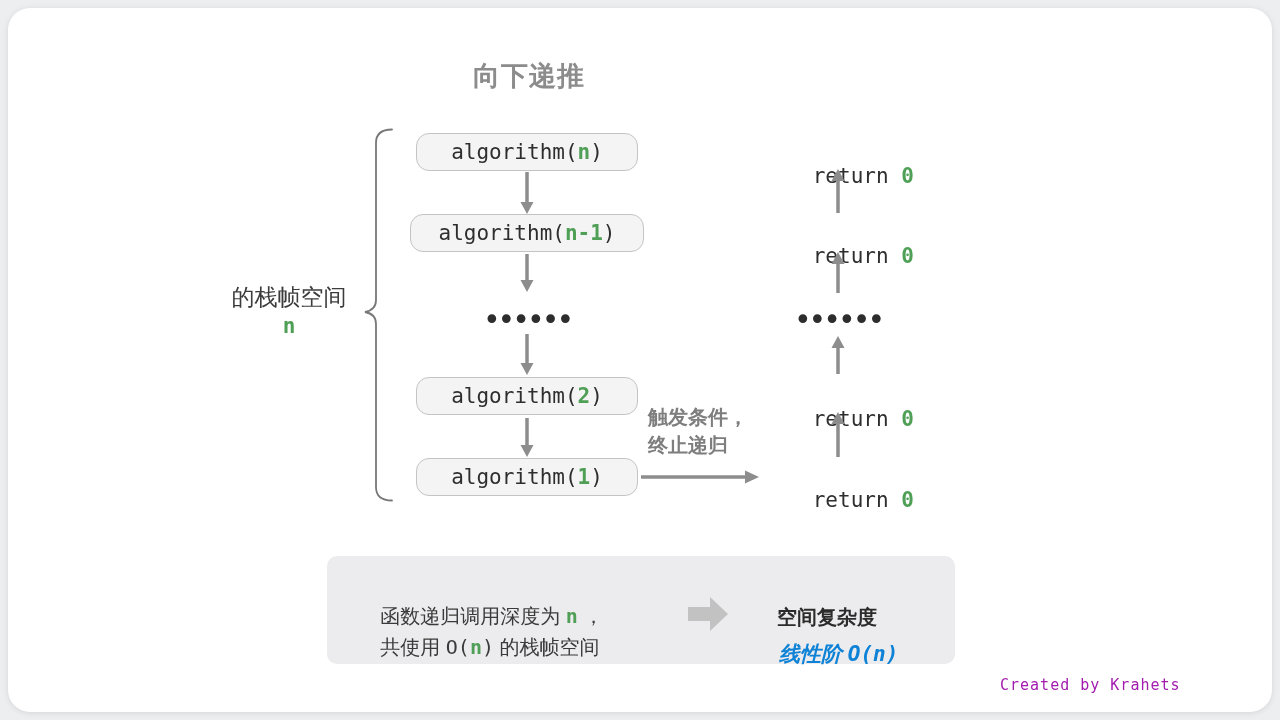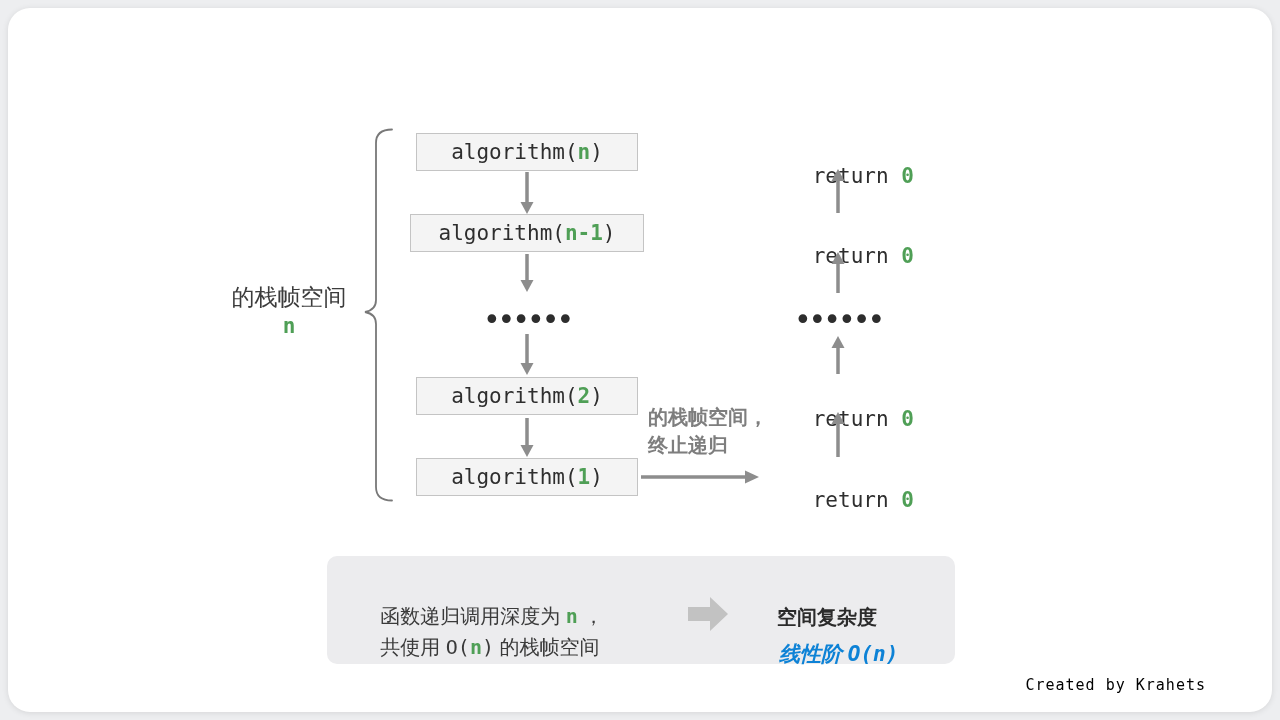--- a/index.html
+++ b/index.html
@@ -14,21 +14,21 @@
     position: absolute; left: 8px; top: 8px; width: 1264px; height: 704px;
     background: #ffffff; border-radius: 22px;
     box-shadow: 0 1px 6px rgba(0,0,0,0.10);
   }
   .hdr {
     position: absolute; width: 250px; text-align: center;
     font-size: 27px; font-weight: bold; color: #8c8c8c; letter-spacing: 1px;
   }
   .codebox {
     position: absolute; height: 38px; box-sizing: border-box;
-    background: #f4f4f4; border: 1.5px solid #c4c4c4; border-radius: 0;
+    background: #f4f4f4; border: 1.5px solid #c4c4c4; border-radius: 13px;
     display: flex; align-items: center; justify-content: center;
     font-family: "DejaVu Sans Mono", monospace; font-size: 21px; color: #2e2e2e;
     white-space: pre;
   }
   .arg { color: #4f9f56; font-weight: bold; }
   .ret {
     position: absolute; width: 170px; text-align: center;
     font-family: "DejaVu Sans Mono", monospace; font-size: 21px; color: #2e2e2e;
     line-height: 25px; white-space: pre;
   }
@@ -64,31 +64,32 @@
   .sum-title {
     position: absolute; left: 722px; top: 604px; width: 210px; text-align: center;
     font-size: 20px; font-weight: bold; color: #2b2b2b;
   }
   .sum-value {
     position: absolute; left: 712px; top: 616px; width: 230px; text-align: center;
     font-size: 21px; font-weight: bold; color: #0d82d6; white-space: pre; font-style: italic;
   }
   .sum-value .mono { font-family: "DejaVu Sans Mono", monospace; font-weight: bold; }
   .watermark {
-    position: absolute; left: 964px; top: 676px; width: 242px; text-align: right;
-    font-family: "DejaVu Sans Mono", monospace; font-size: 15px; color: #000000;
+    position: absolute; left: 1000px; top: 676px; width: 242px; text-align: left;
+    font-family: "DejaVu Sans Mono", monospace; font-size: 15px; color: #a21caf;
     letter-spacing: 1px;
   }
 </style>
 </head>
 <body>
 
 <div class="stage">
   <div class="card"></div>
 
+  <div class="hdr" style="left:404px; top:58px;">向下递推</div>
 
   <div class="depth-label">的栈帧空间</div>
   <div class="depth-value">n</div>
   <svg class="arrow-svg" style="left:362px; top:128px;" width="34" height="374" viewBox="0 0 34 374">
     <path d="M 30 1.5 Q 14 1.5 14 15 L 14 172 Q 14 182 3 184 Q 14 186 14 196 L 14 359 Q 14 372.5 30 372.5" fill="none" stroke="#787878" stroke-width="1.8" stroke-linecap="round"></path>
   </svg>
 
   <div class="codebox" style="left:416px; top:133px; width:222px;">
     <span>algorithm(</span><span class="arg">n</span><span>)</span>
   </div>
@@ -144,21 +145,21 @@
   </svg>
   <svg class="arrow-svg" style="left:830px; top:336px;" width="16" height="38">
     <line x1="8" y1="38" x2="8" y2="10" stroke="#8d8d8d" stroke-width="3.5"></line>
     <path d="M1.5 12 L14.5 12 L8 0 Z" fill="#8d8d8d"></path>
   </svg>
   <svg class="arrow-svg" style="left:830px; top:412px;" width="16" height="45">
     <line x1="8" y1="45" x2="8" y2="10" stroke="#8d8d8d" stroke-width="3.5"></line>
     <path d="M1.5 12 L14.5 12 L8 0 Z" fill="#8d8d8d"></path>
   </svg>
 
-  <div class="trigger-line" style="top:405px;">的栈帧空间，</div>
+  <div class="trigger-line" style="top:405px;">触发条件，</div>
   <div class="trigger-line" style="top:433px;">终止递归</div>
   <svg class="arrow-svg" style="left:641px; top:469px;" width="118" height="16">
     <line x1="0" y1="8" x2="106" y2="8" stroke="#8d8d8d" stroke-width="3.5"></line>
     <path d="M104 1.5 L104 14.5 L118 8 Z" fill="#8d8d8d"></path>
   </svg>
 
   <div class="summary-box"></div>
   <div class="sum-line" style="left:358px; top:577px;">
     <span>函数递归调用深度为 </span><span class="arg">n</span><span> ，</span>
   </div>

